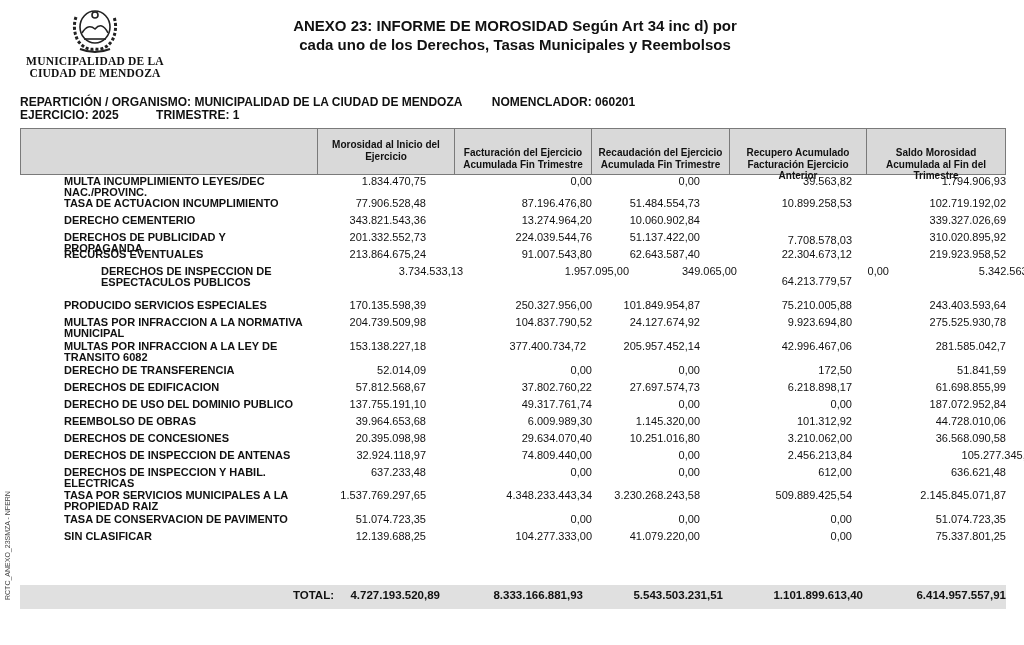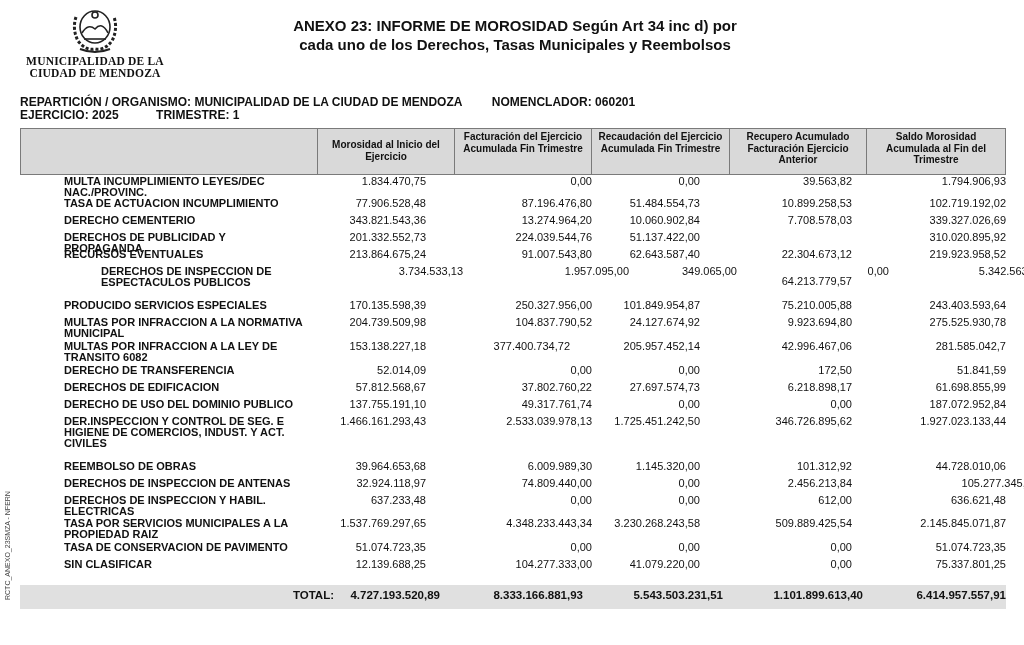--- a/index.html
+++ b/index.html
@@ -3,21 +3,21 @@
 <meta charset="utf-8">
 <style>
   html, body { margin:0; padding:0; background:#ffffff; }
   body { width:1024px; height:645px; position:relative; overflow:hidden; font-family:"Liberation Sans", sans-serif; color:#111; }
   .logo { position:absolute; left:66px; top:3px; width:58px; height:52px; }
   .logo-text { position:absolute; left:24px; top:55px; font-family:"Liberation Serif", serif; font-weight:bold; font-size:11.5px; line-height:12px; text-align:center; width:142px; letter-spacing:0.2px; }
   .title { position:absolute; left:250px; top:16px; width:530px; text-align:center; font-weight:bold; font-size:15px; line-height:19px; }
   .meta { position:absolute; left:20px; font-weight:bold; font-size:12px; line-height:13px; }
   .meta span { display:inline-block; }
   .hdr { position:absolute; left:20px; top:128px; width:986px; height:47px; background:#d9d9d9; border:1px solid #7a7a7a; box-sizing:border-box; }
-  .hcell { position:absolute; top:0; height:100%; box-sizing:border-box; border-left:1px solid #7a7a7a; font-weight:bold; font-size:10px; line-height:11.5px; text-align:center; padding-top:2px; }
+  .hcell { position:absolute; top:0; height:100%; box-sizing:border-box; border-left:1px solid #7a7a7a; font-weight:bold; font-size:10px; line-height:11.5px; text-align:center; padding-top:18px; }
   .hcell.first { border-left:none; text-align:left; padding-left:4px; padding-top:17px; font-size:10.5px; }
   .rows { position:absolute; left:0; top:176px; width:1024px; }
   .row { position:relative; width:1024px; font-size:11px; line-height:11px; }
   .row .concept { position:absolute; left:64px; width:240px; font-weight:bold; white-space:normal; }
   .row .num { position:absolute; text-align:right; width:130px; }
   .total { position:absolute; left:20px; top:585px; width:986px; height:24px; background:#e0e0e0; font-weight:bold; font-size:11.5px; }
   .total .lbl { position:absolute; left:250px; width:64px; top:4px; text-align:right; }
   .total .num { position:absolute; top:4px; width:130px; text-align:right; }
   .side { position:absolute; left:4px; top:600px; transform-origin:left top; transform:rotate(-90deg); font-size:7px; color:#444; white-space:nowrap; }
 </style>
@@ -78,21 +78,21 @@
       <div class="num" style="left: 462px;">87.196.476,80</div>
       <div class="num" style="left: 570px;">51.484.554,73</div>
       <div class="num" style="left: 722px;">10.899.258,53</div>
       <div class="num" style="left: 876px;">102.719.192,02</div>
     </div>
     <div class="row" style="height: 17px;">
       <div class="concept">DERECHO CEMENTERIO</div>
       <div class="num" style="left: 296px;">343.821.543,36</div>
       <div class="num" style="left: 462px;">13.274.964,20</div>
       <div class="num" style="left: 570px;">10.060.902,84</div>
-      <div class="num" style="left: 722px;">7.708.578,03</div>
+      <div class="num" style="left: 722px; margin-top: 20px;">7.708.578,03</div>
       <div class="num" style="left: 876px;">339.327.026,69</div>
     </div>
     <div class="row" style="height: 17px;">
       <div class="concept">DERECHOS DE PUBLICIDAD Y PROPAGANDA</div>
       <div class="num" style="left: 296px;">201.332.552,73</div>
       <div class="num" style="left: 462px;">224.039.544,76</div>
       <div class="num" style="left: 570px;">51.137.422,00</div>
       <div class="num" style="left: 722px; margin-top: 44px;">64.213.779,57</div>
       <div class="num" style="left: 876px;">310.020.895,92</div>
     </div>
@@ -124,21 +124,21 @@
       <div class="concept">MULTAS POR INFRACCION A LA NORMATIVA MUNICIPAL</div>
       <div class="num" style="left: 296px;">204.739.509,98</div>
       <div class="num" style="left: 462px;">104.837.790,52</div>
       <div class="num" style="left: 570px;">24.127.674,92</div>
       <div class="num" style="left: 722px;">9.923.694,80</div>
       <div class="num" style="left: 876px;">275.525.930,78</div>
     </div>
     <div class="row" style="height: 24px;">
       <div class="concept">MULTAS POR INFRACCION A LA LEY DE TRANSITO 6082</div>
       <div class="num" style="left: 296px;">153.138.227,18</div>
-      <div class="num" style="left: 440px;">377.400.734,72</div>
+      <div class="num" style="left: 456px;">377.400.734,72</div>
       <div class="num" style="left: 570px;">205.957.452,14</div>
       <div class="num" style="left: 722px;">42.996.467,06</div>
       <div class="num" style="left: 876px;">281.585.042,7</div>
     </div>
     <div class="row" style="height: 17px;">
       <div class="concept">DERECHO DE TRANSFERENCIA</div>
       <div class="num" style="left: 296px;">52.014,09</div>
       <div class="num" style="left: 462px;">0,00</div>
       <div class="num" style="left: 570px;">0,00</div>
       <div class="num" style="left: 722px;">172,50</div>
@@ -153,35 +153,35 @@
       <div class="num" style="left: 876px;">61.698.855,99</div>
     </div>
     <div class="row" style="height: 17px;">
       <div class="concept">DERECHO DE USO DEL DOMINIO PUBLICO</div>
       <div class="num" style="left: 296px;">137.755.191,10</div>
       <div class="num" style="left: 462px;">49.317.761,74</div>
       <div class="num" style="left: 570px;">0,00</div>
       <div class="num" style="left: 722px;">0,00</div>
       <div class="num" style="left: 876px;">187.072.952,84</div>
     </div>
-    <div class="row" style="height: 45px;">
-      <div class="concept">DER.INSPECCION Y CONTROL DE SEG. E HIGIENE DE COMERCIOS, INDUST. Y ACT. CIVILES</div>
-      <div class="num" style="left: 296px;">1.466.161.293,43</div>
-      <div class="num" style="left: 462px;">2.533.039.978,13</div>
-      <div class="num" style="left: 570px;">1.725.451.242,50</div>
-      <div class="num" style="left: 722px;">346.726.895,62</div>
-      <div class="num" style="left: 876px;">1.927.023.133,44</div>
-    </div>
     <div class="row" style="height: 17px;">
       <div class="concept">REEMBOLSO DE OBRAS</div>
       <div class="num" style="left: 296px;">39.964.653,68</div>
       <div class="num" style="left: 462px;">6.009.989,30</div>
       <div class="num" style="left: 570px;">1.145.320,00</div>
       <div class="num" style="left: 722px;">101.312,92</div>
       <div class="num" style="left: 876px;">44.728.010,06</div>
+    </div>
+    <div class="row" style="height: 17px;">
+      <div class="concept">DERECHOS DE CONCESIONES</div>
+      <div class="num" style="left: 296px;">20.395.098,98</div>
+      <div class="num" style="left: 462px;">29.634.070,40</div>
+      <div class="num" style="left: 570px;">10.251.016,80</div>
+      <div class="num" style="left: 722px;">3.210.062,00</div>
+      <div class="num" style="left: 876px;">36.568.090,58</div>
     </div>
     <div class="row" style="height: 17px;">
       <div class="concept">DERECHOS DE INSPECCION DE ANTENAS</div>
       <div class="num" style="left: 296px;">32.924.118,97</div>
       <div class="num" style="left: 462px;">74.809.440,00</div>
       <div class="num" style="left: 570px;">0,00</div>
       <div class="num" style="left: 722px;">2.456.213,84</div>
       <div class="num" style="left: 908px;">105.277.345,13</div>
     </div>
     <div class="row" style="height: 23px;">

